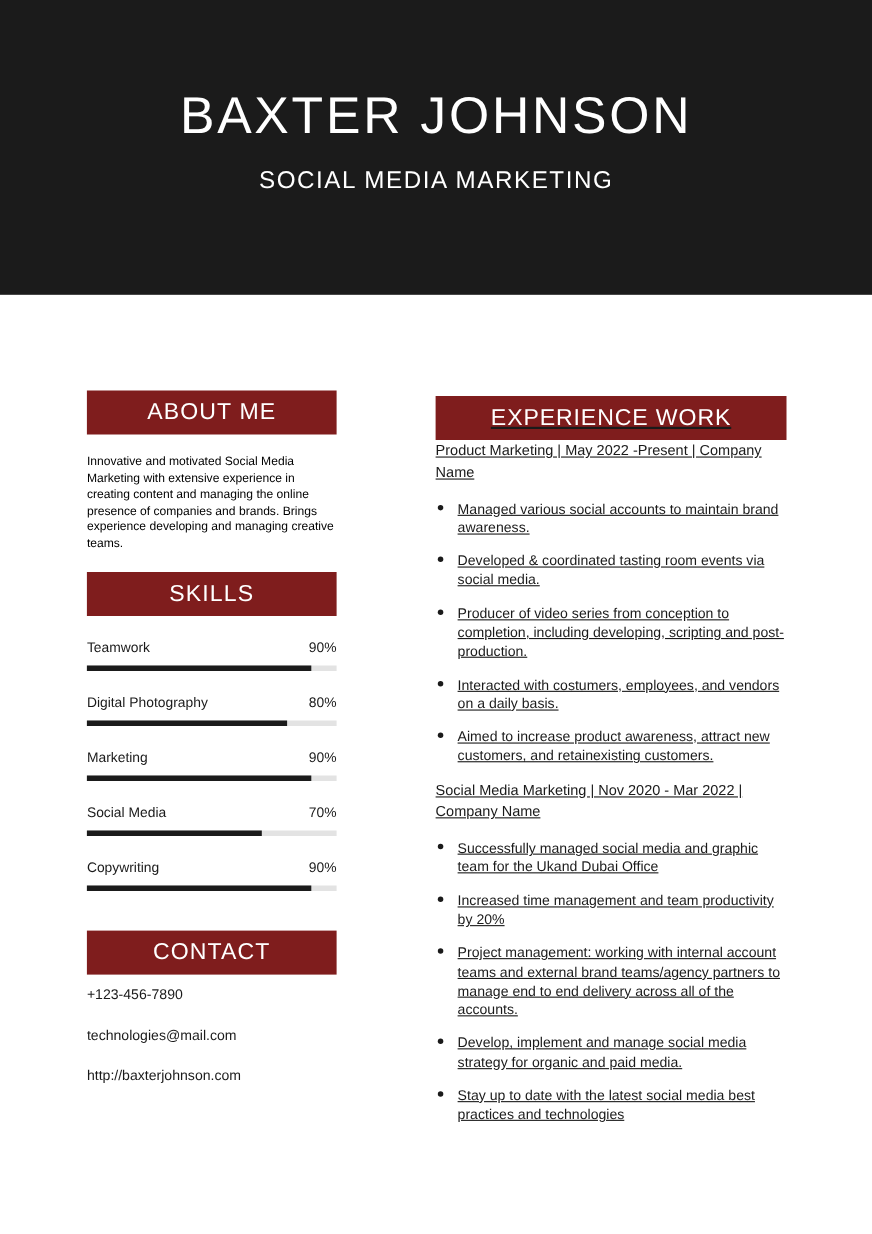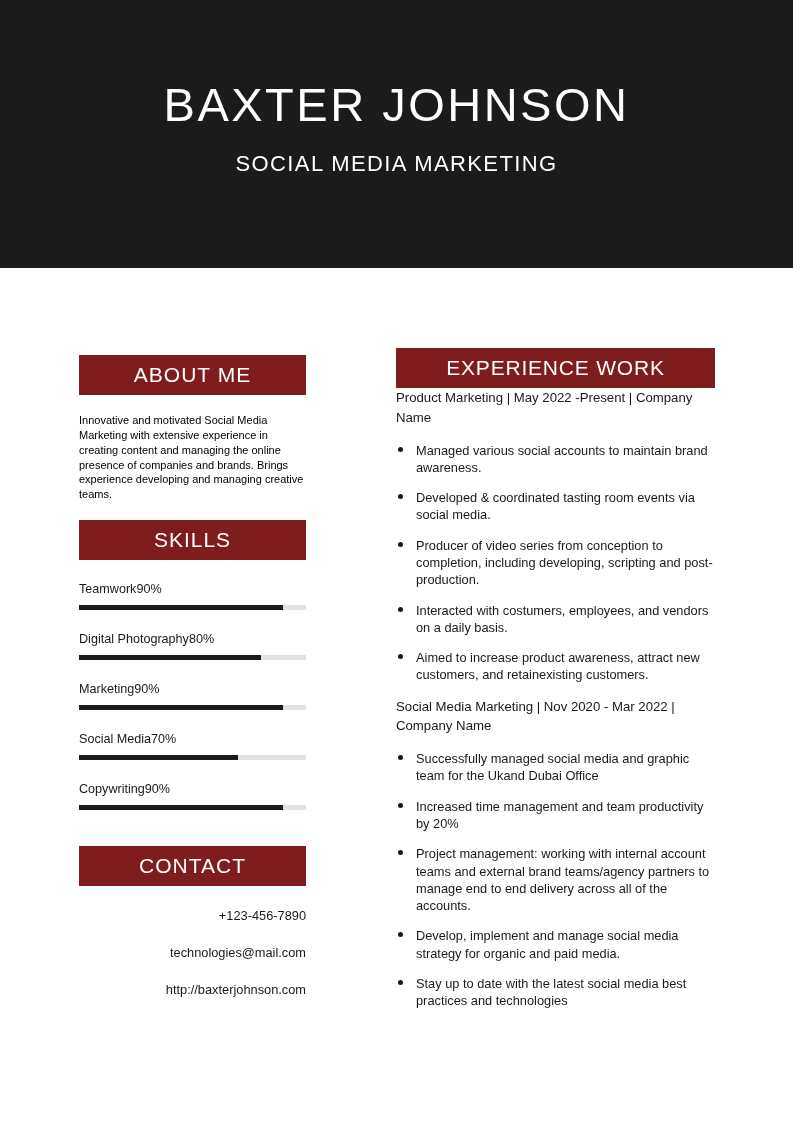--- a/index.html
+++ b/index.html
@@ -52,22 +52,23 @@
   
   .left-col {
     position: absolute;
     left: 79px;
     top: 355px;
     width: 227px;
   }
   .right-col {
     position: absolute;
     left: 396px;
-    top: 348px;
+    top: 360px;
     width: 319px;
+    text-decoration: underline;
   }
 
   
   .section-bar {
     background: #7f1d1d;
     color: #ffffff;
     text-align: center;
     font-size: 21px;
     letter-spacing: 1px;
     padding: 8px 0 9px 0;
@@ -91,46 +92,46 @@
     margin-top: 18px;
   }
   .skill {
     margin-top: 22px;
   }
   .skill:first-child {
     margin-top: 24px;
   }
   .skill-head {
     display: flex;
-    justify-content: flex-start;
+    justify-content: space-between;
     align-items: baseline;
     font-size: 12.6px;
     margin-bottom: 9px;
+    gap: 17px;
   }
   .skill-track {
     position: relative;
     width: 100%;
     height: 5px;
     background: #e3e3e3;
   }
   .skill-fill {
     position: absolute;
     left: 0;
     top: 0;
     height: 5px;
     background: #1b1b1b;
   }
 
   
   .contact {
     margin-top: 36px;
   }
   .contact-list {
-    margin-top: 22px;
-    text-align: right;
+    margin-top: 10px;
   }
   .contact-item {
     font-size: 12.8px;
     margin-bottom: 22px;
     color: #1a1a1a;
   }
 
   
   .job {
   }

